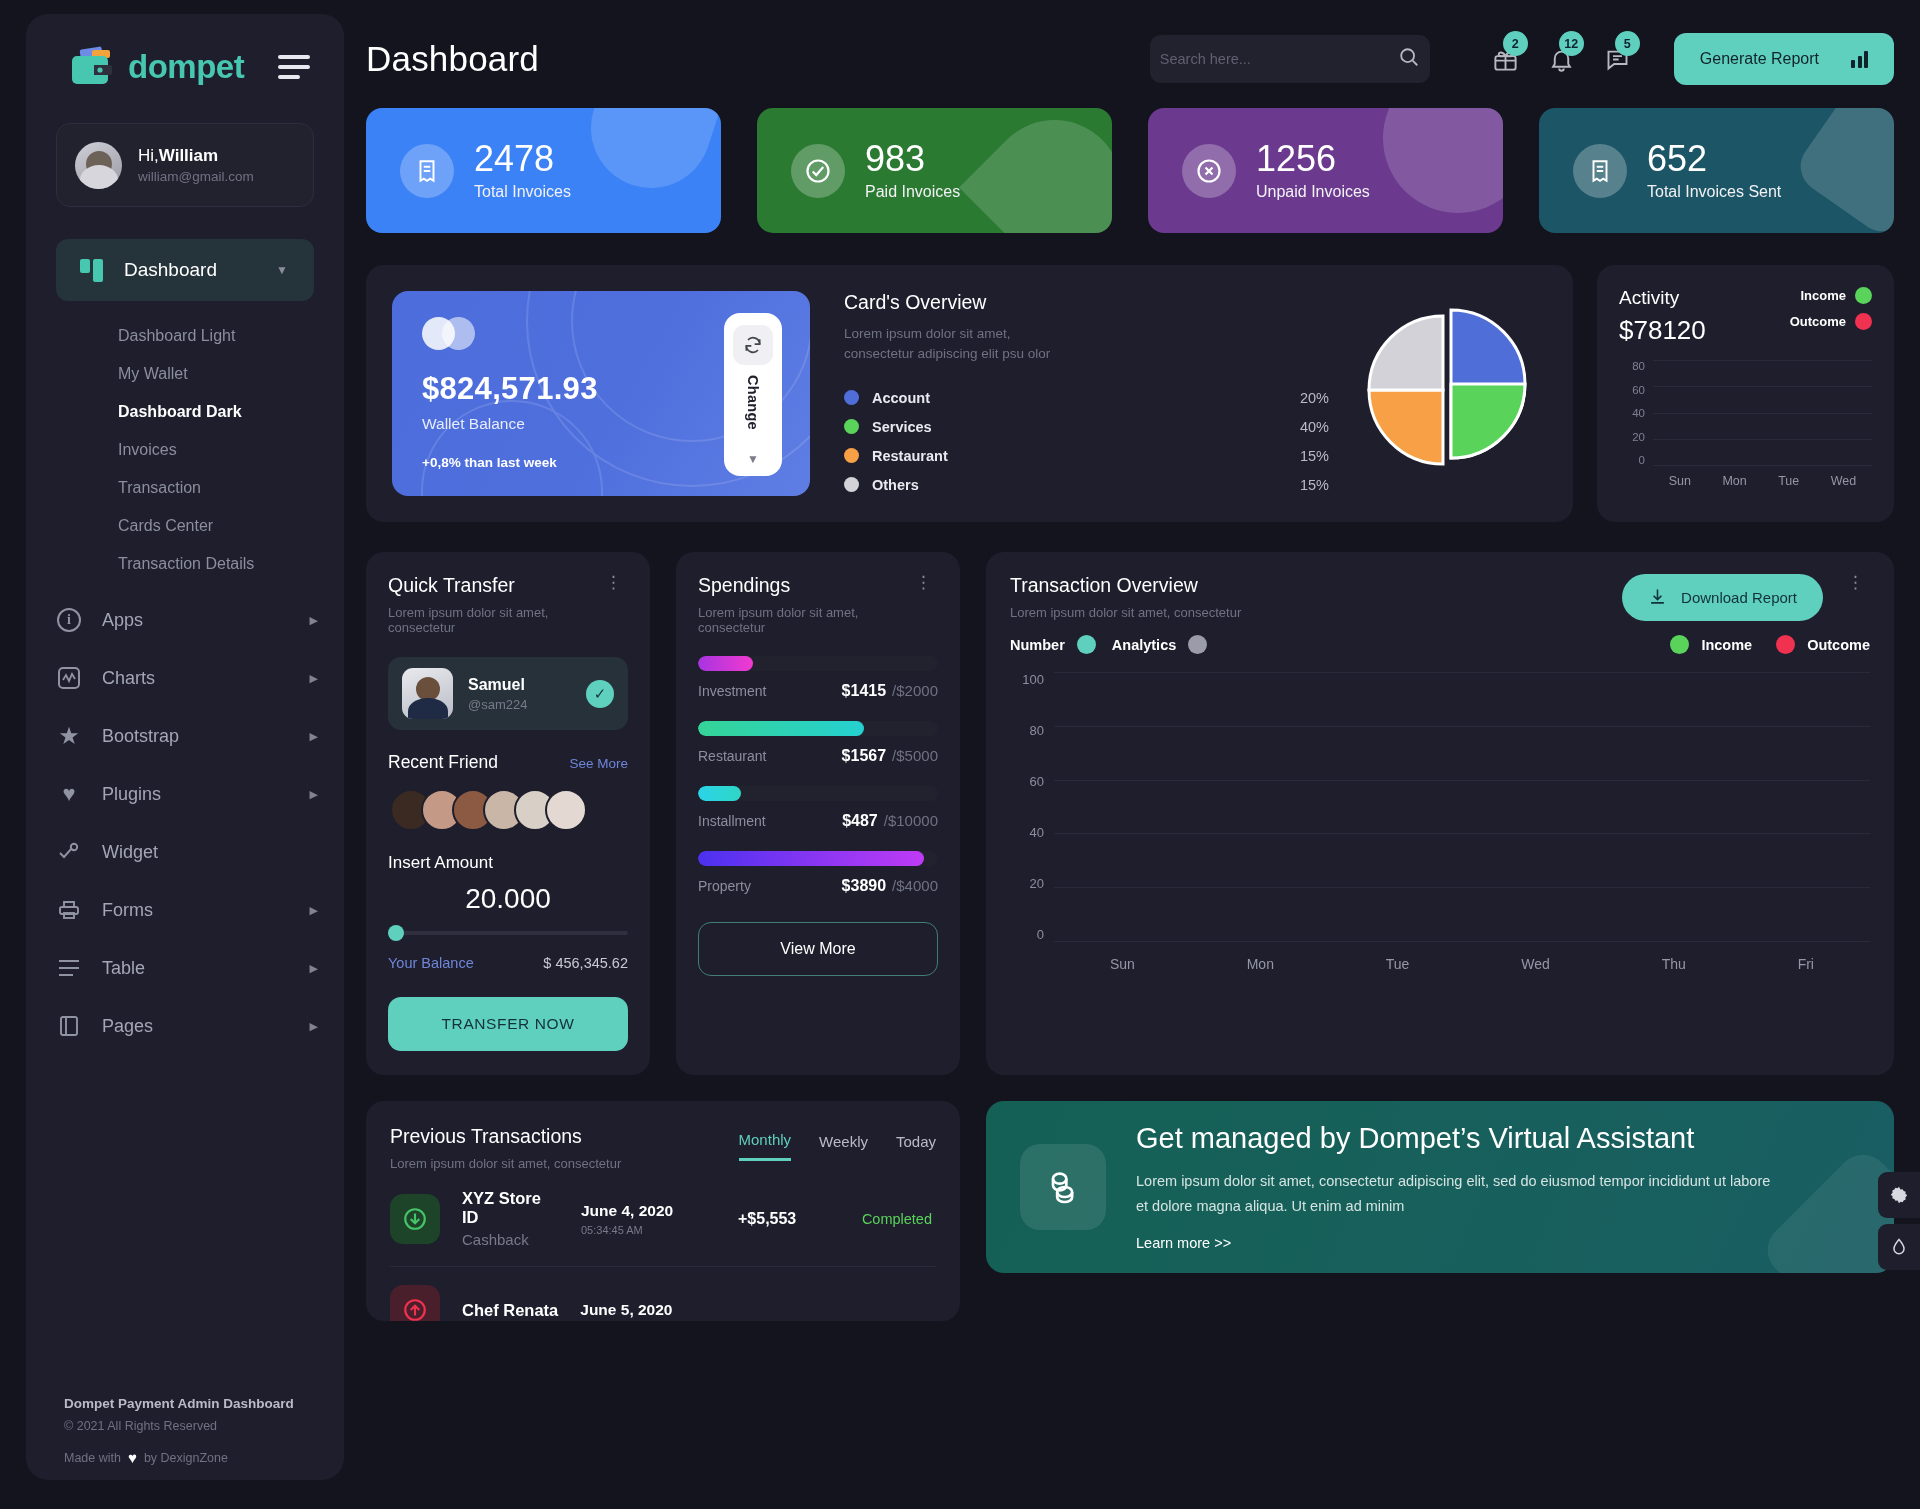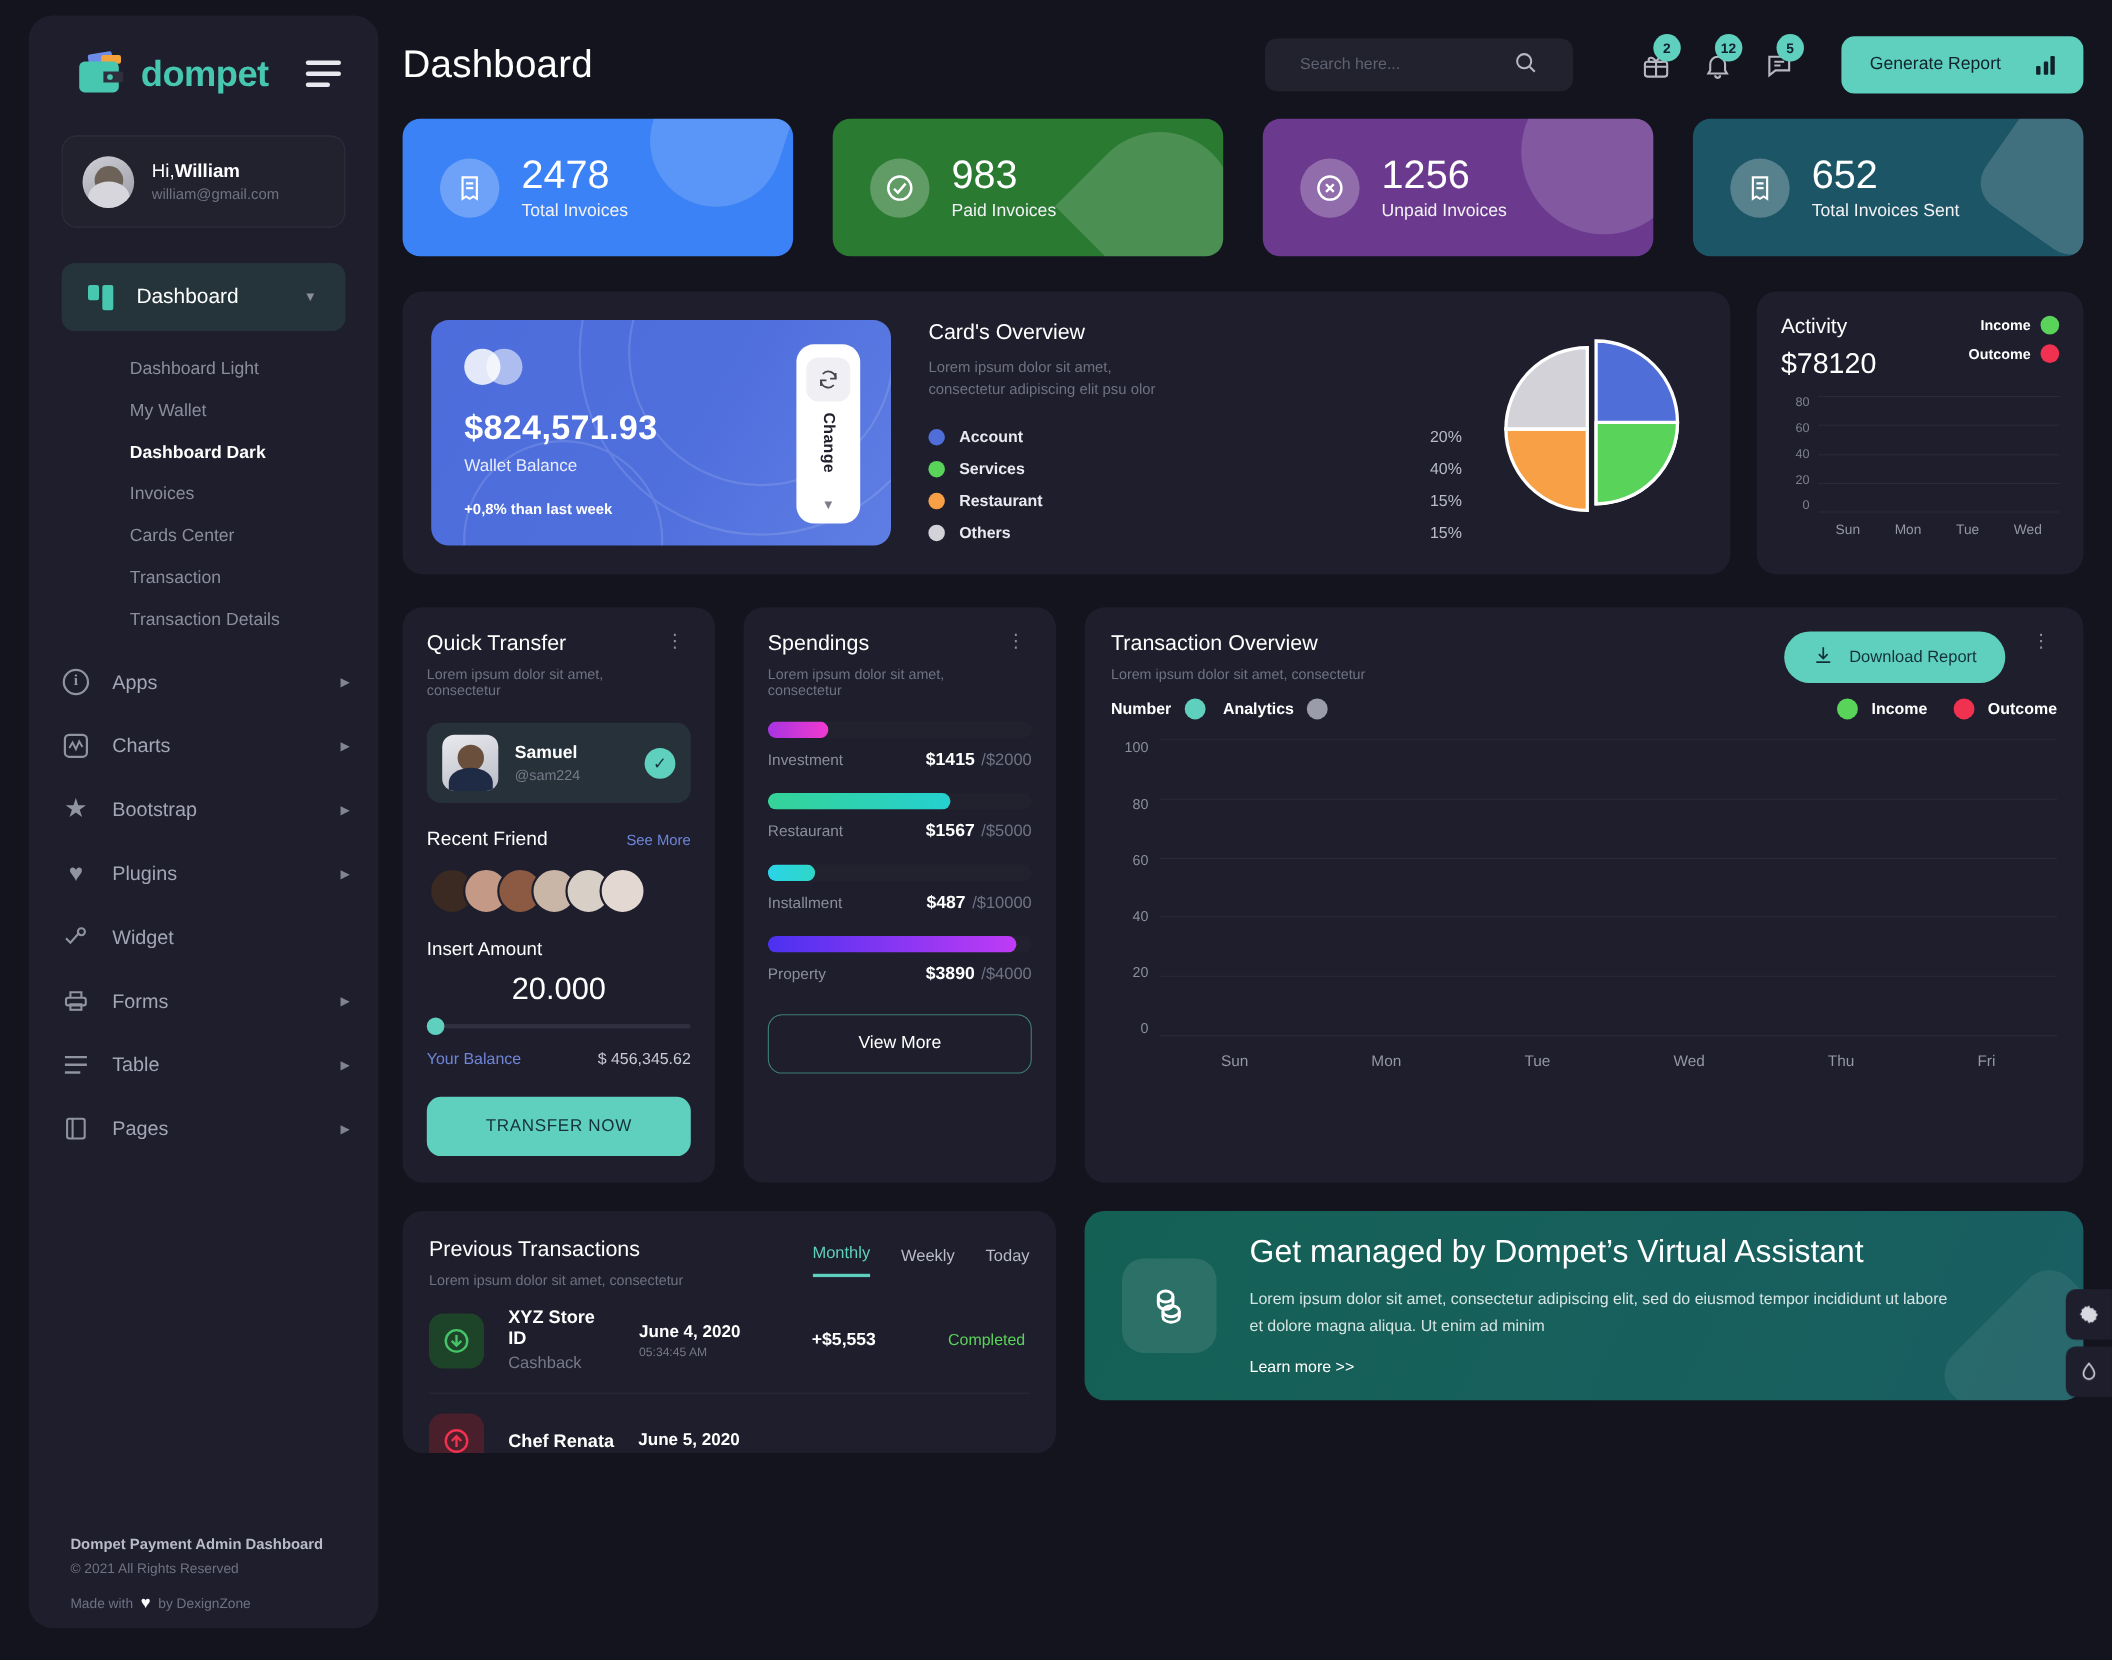--- a/index.html
+++ b/index.html
@@ -102,21 +102,21 @@
   .side-foot .t3 { font-size:12.5px; color:#6f7282; margin-top:16px; display:flex; align-items:center; gap:7px;}
   .heart-w { color:#fff; font-size:15px; }
 
   
   .main { flex:1; padding:22px 26px 0 22px; overflow:hidden; }
   .topbar { display:flex; align-items:center; height:74px; }
   .page-title { font-size:35px; font-weight:400; letter-spacing:.2px; }
   .top-right { margin-left:auto; display:flex; align-items:center; gap:0; }
   .search-wrap {
     width:280px; height:48px; background:#22222f; border-radius:11px;
-    display:flex; align-items:center; padding:0 32px; margin-right:48px;
+    display:flex; align-items:center; padding:0 10px; margin-right:48px;
   }
   .search-input {
     flex:1; background:transparent; border:none; outline:none;
     color:#b8bac4; font-size:14.5px; font-family:inherit;
   }
   .search-input::placeholder{ color:#5e6170; }
   .icon-btn { position:relative; width:56px; height:52px; display:flex; align-items:center; justify-content:center; cursor:pointer; }
   .badge {
     position:absolute; top:-2px; right:6px;
     min-width:25px; height:25px; border-radius:50%;
@@ -333,22 +333,22 @@
             </span>
         </span>
         <span class="nav-label">Dashboard</span>
         <span class="caret">▼</span>
       </div>
       <div class="sub-list">
         <span class="sub-item">Dashboard Light</span>
         <span class="sub-item">My Wallet</span>
         <span class="sub-item active">Dashboard Dark</span>
         <span class="sub-item">Invoices</span>
+        <span class="sub-item">Transaction</span>
         <span class="sub-item">Cards Center</span>
-        <span class="sub-item">Transaction</span>
         <span class="sub-item">Transaction Details</span>
       </div>
 
       <div class="nav-item">
         <span class="nav-ico">
             <span class="circ-ico">i</span>
           </span>
         <span class="nav-label">Apps</span>
         <span class="arrow-r">▶</span>
       </div>

